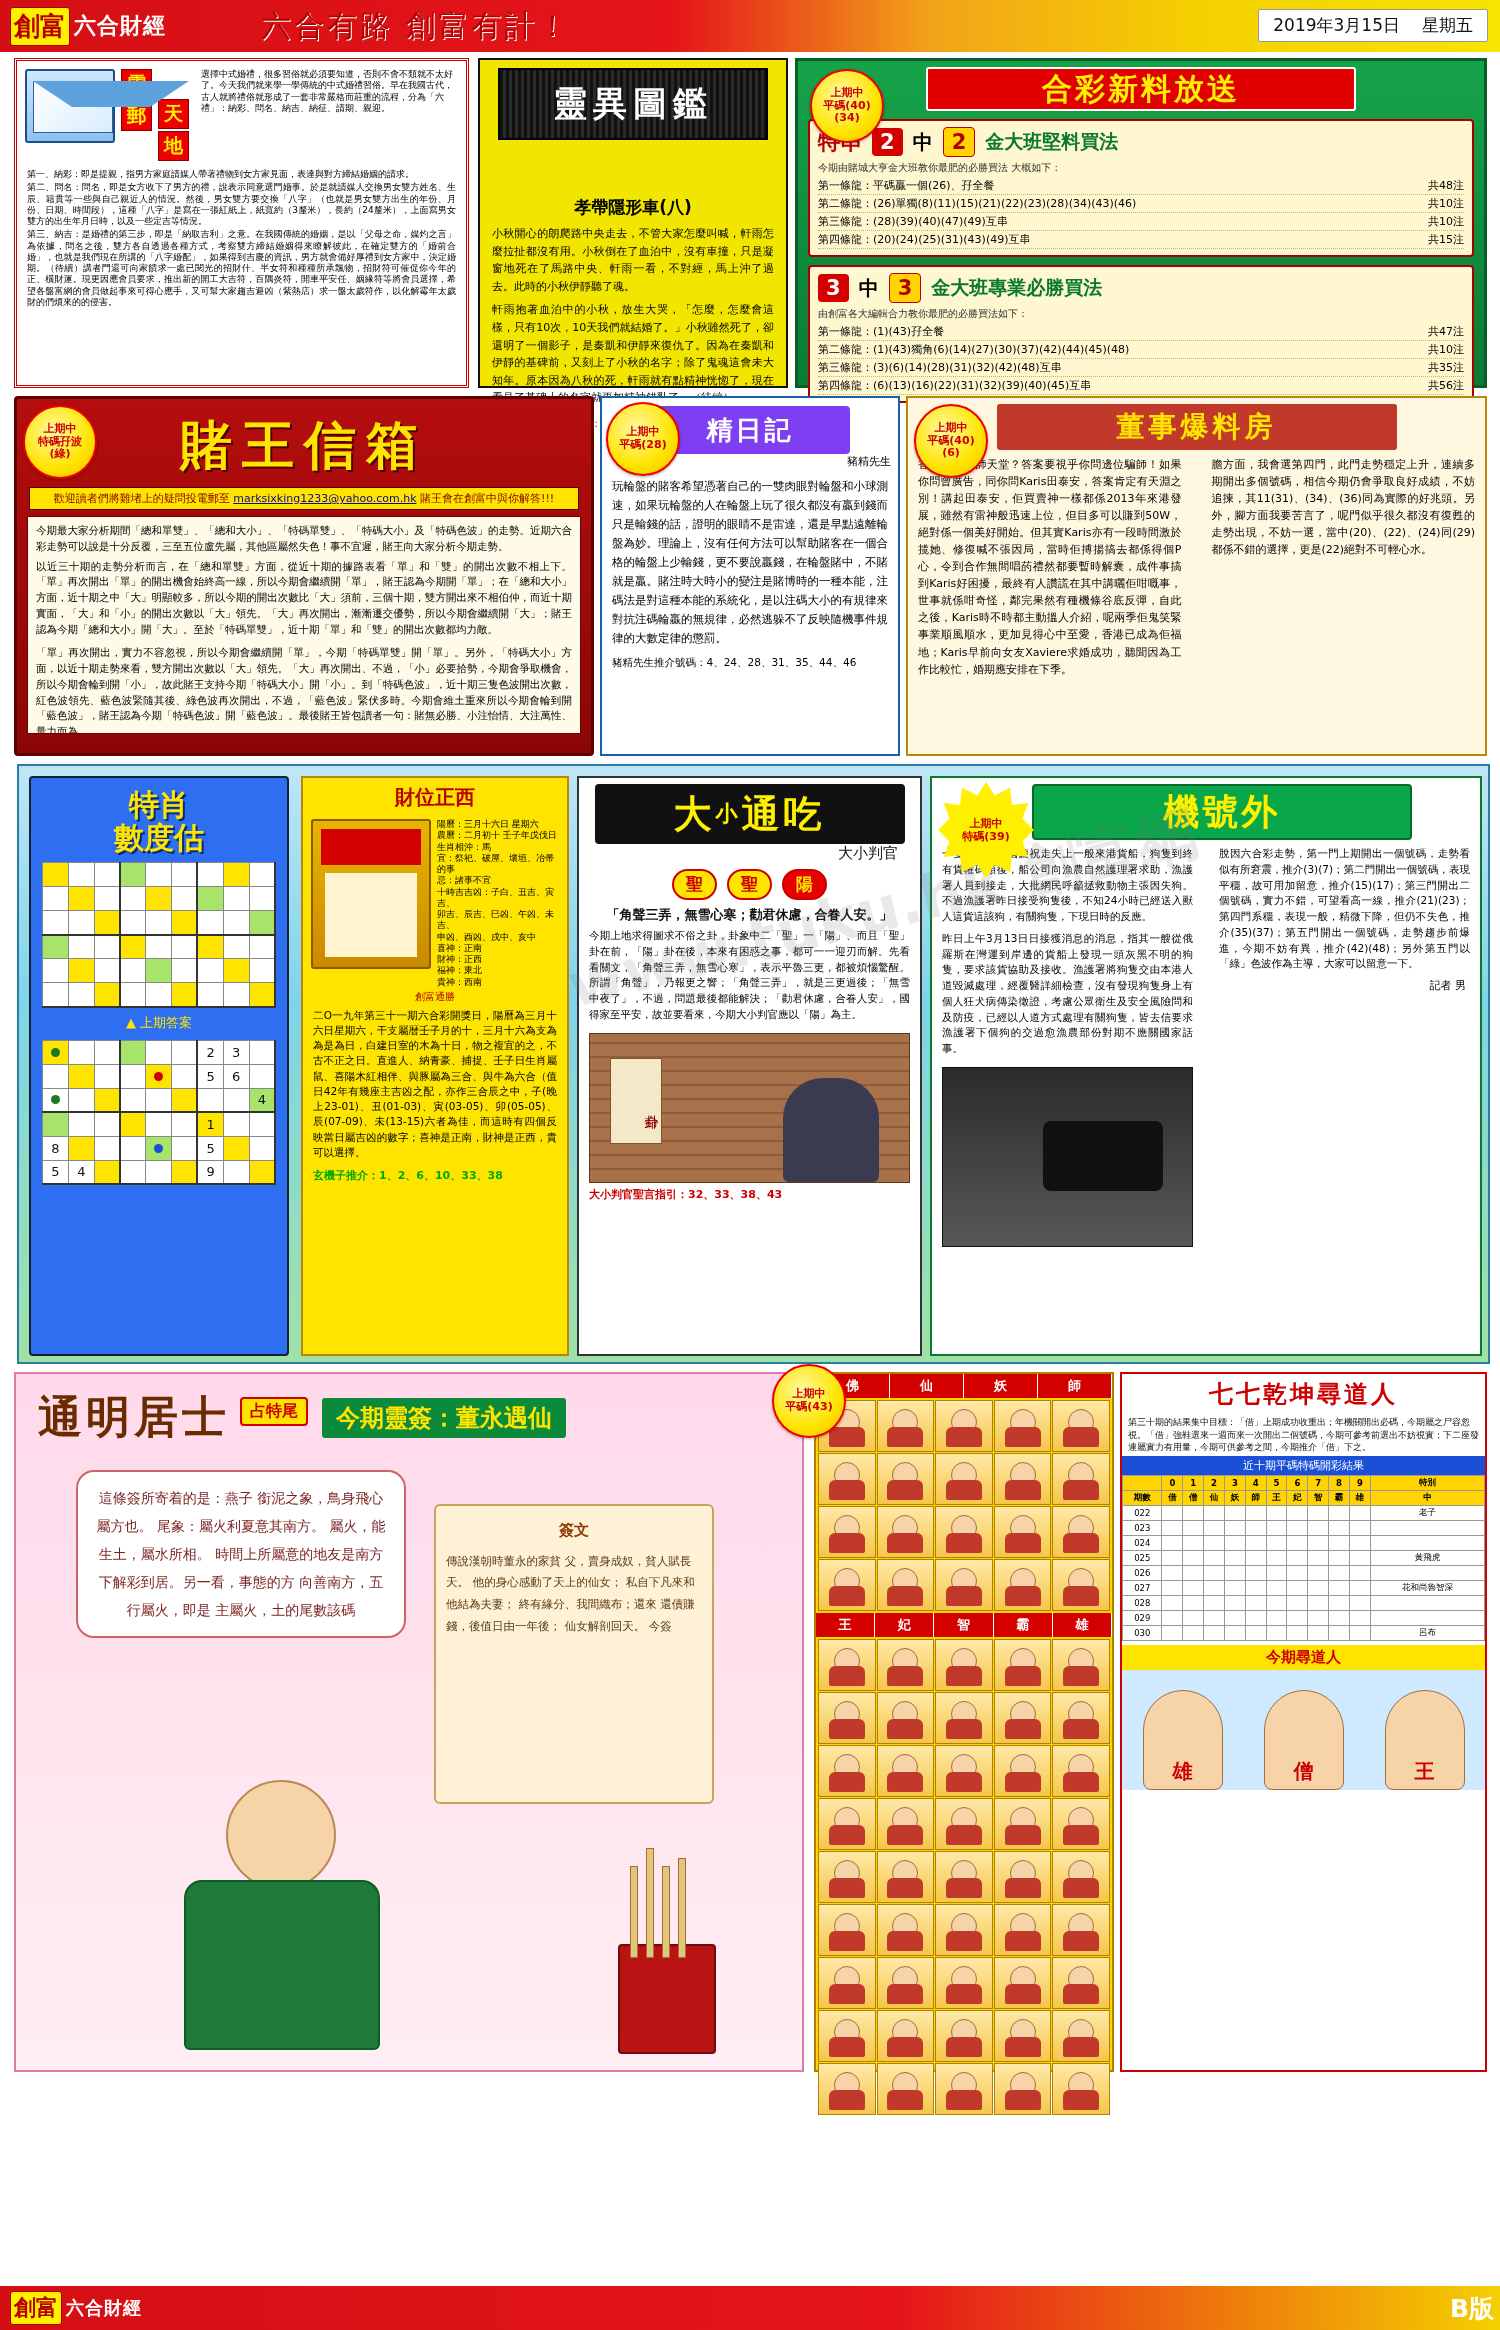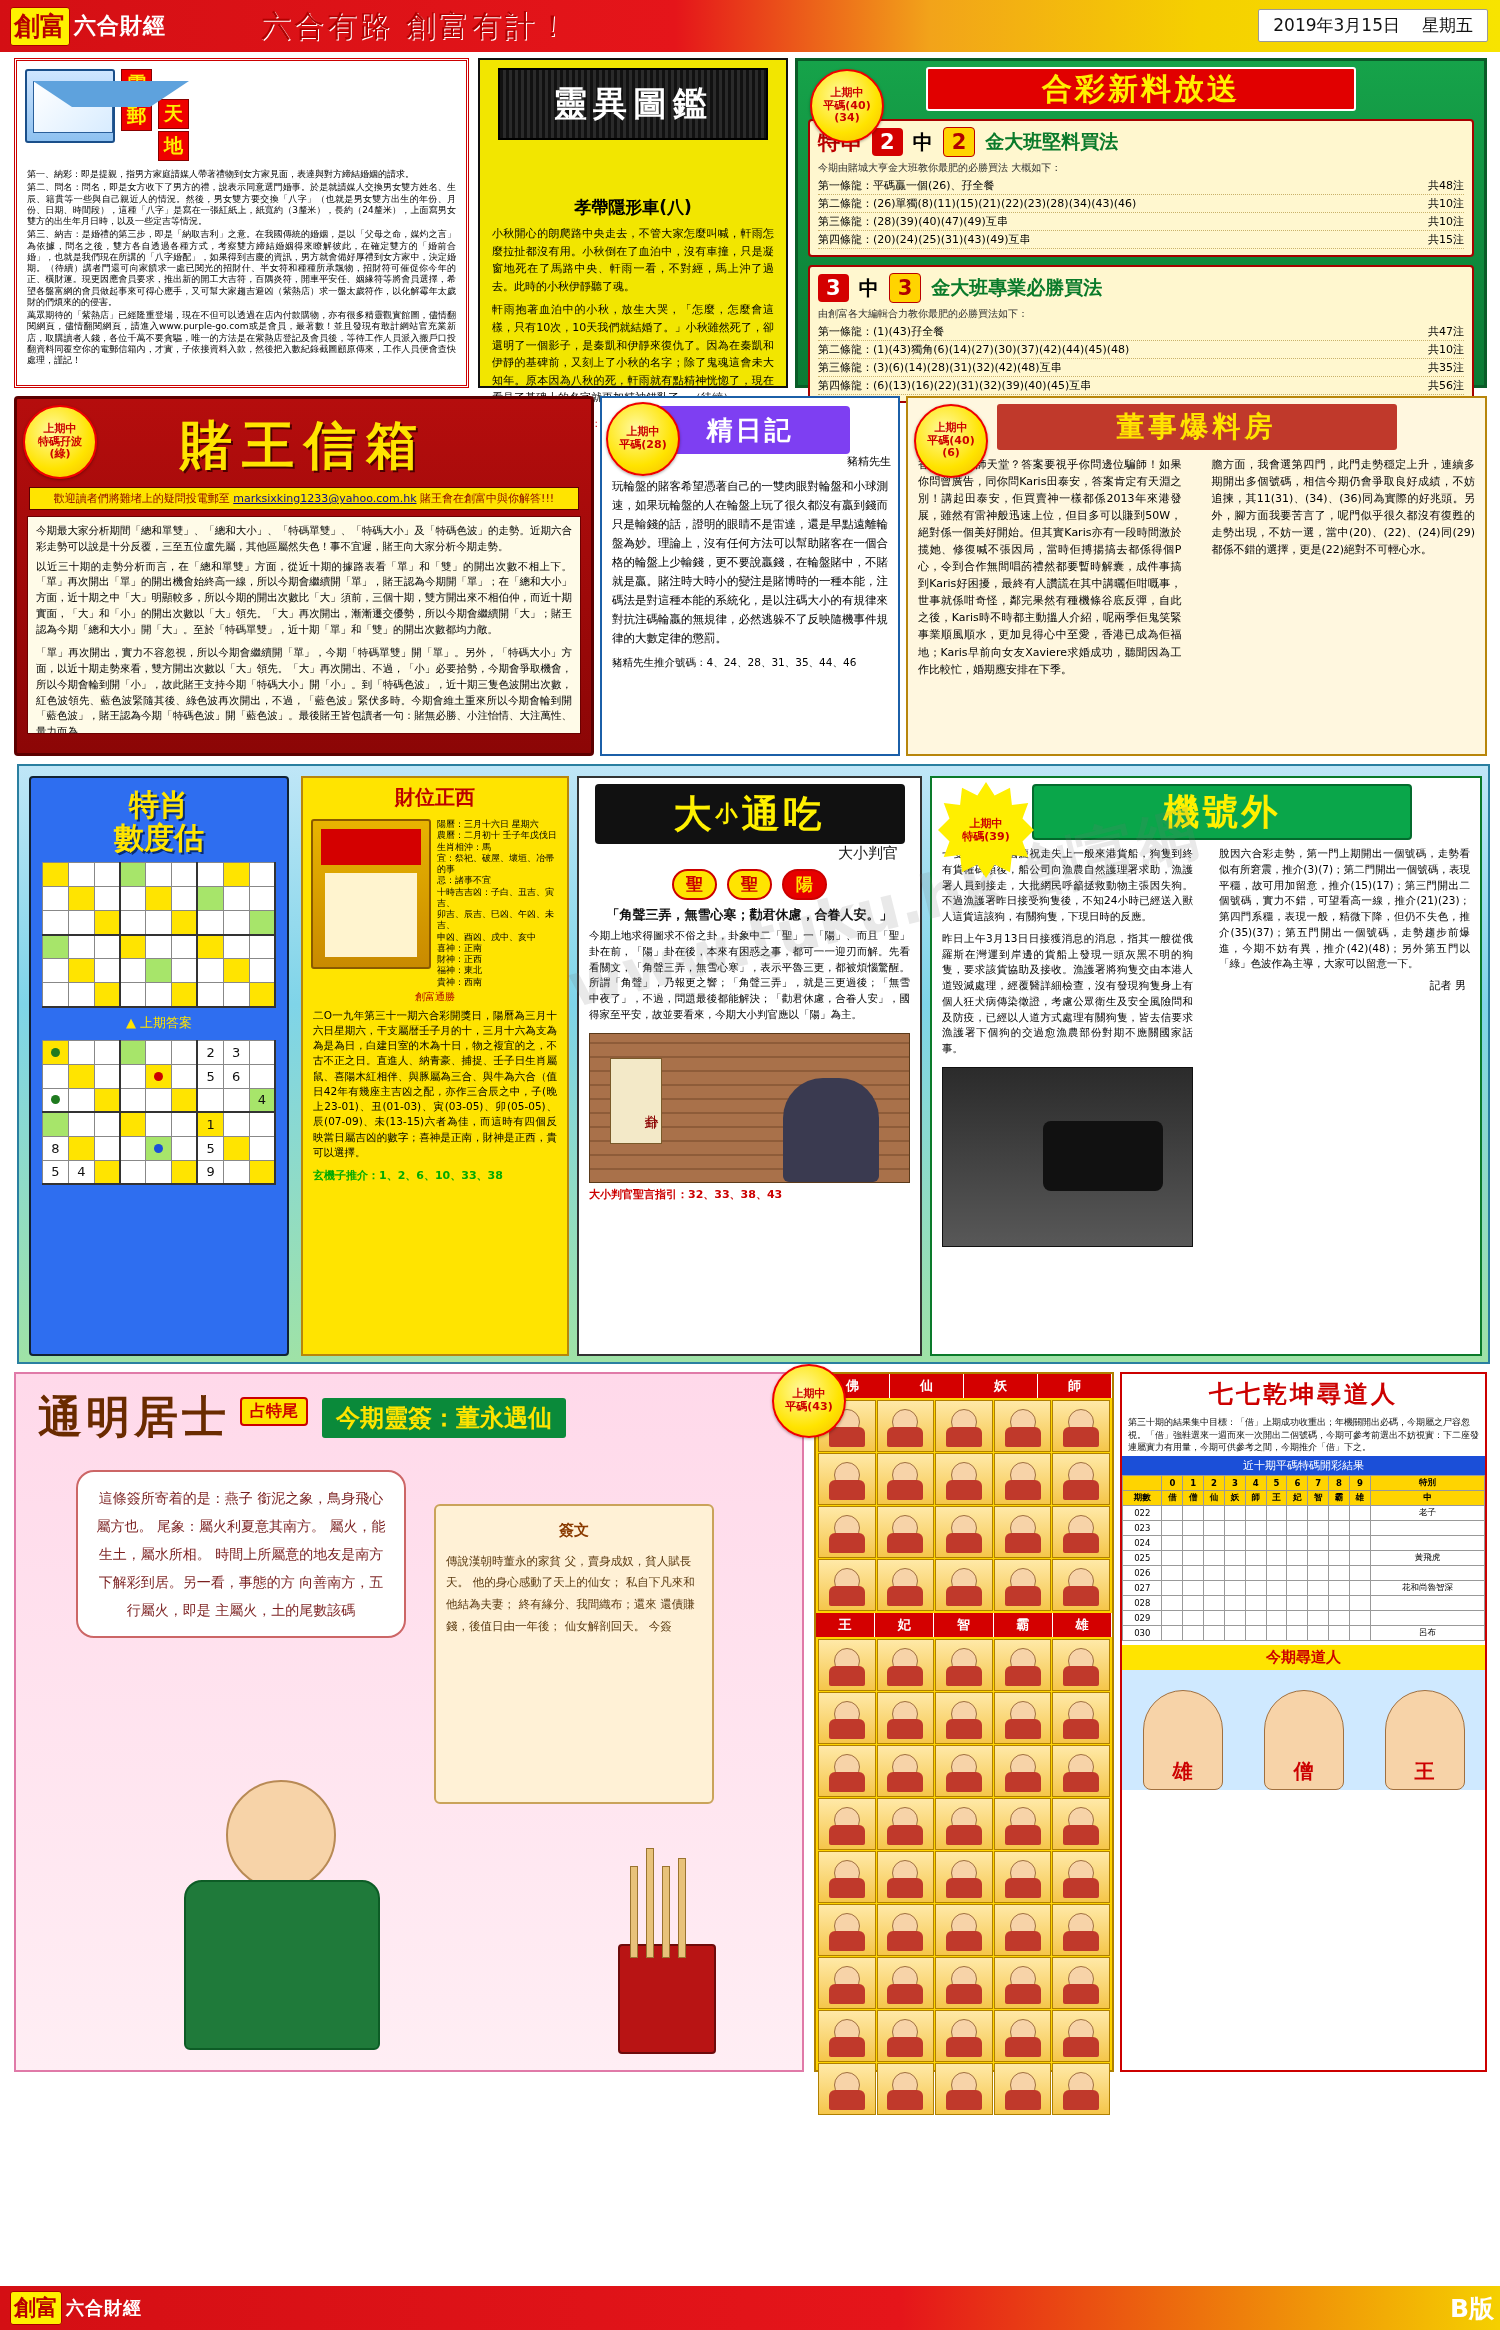--- a/index.html
+++ b/index.html
@@ -252,26 +252,26 @@
     <div class="a1-head">
       <div class="a1-icon"></div>
       <div class="a1-bigchars">
         <span>電</span>
         <span>郵</span>
       </div>
       <div class="a1-bigchars" style="margin-top:30px">
         <span>天</span>
         <span>地</span>
       </div>
+      <div class="tiny" style="flex:1;padding-left:6px;max-height:74px;overflow:hidden">選擇中式婚禮，很多習俗就必須要知道，否則不會不類就不太好了。今天我們就來學一學傳統的中式婚禮習俗。早在我國古代，古人就將禮俗就形成了一套非常嚴格而莊重的流程，分為「六禮」：納彩、問名、納吉、納征、請期、親迎。</div>
     </div>
     <div class="a1-body tiny">
       <p style="margin:2px 0">第一、納彩：即是提親，指男方家庭請媒人帶著禮物到女方家見面，表達與對方締結婚姻的請求。</p>
       <p style="margin:2px 0">第二、問名：問名，即是女方收下了男方的禮，說表示同意選門婚事。於是就請媒人交換男女雙方姓名、生辰、籍貫等一些與自己親近人的情況。然後，男女雙方要交換「八字」（也就是男女雙方出生的年份、月份、日期、時間段），這種「八字」是寫在一張紅紙上，紙寬約（3釐米），長約（24釐米），上面寫男女雙方的出生年月日時，以及一些定吉等情況。</p>
       <p style="margin:2px 0">第三、納吉：是婚禮的第三步，即是「納取吉利」之意。在我國傳統的婚姻，是以「父母之命，媒灼之言」為依據，問名之後，雙方各自透過各種方式，考察雙方締結婚姻得來瞭解彼此，在確定雙方的「婚前合婚」，也就是我們現在所講的「八字婚配」，如果得到吉慶的資訊，男方就會備好厚禮到女方家中，決定婚期。（待續）講者門還可向家饋求一處已閱光的招財什、半女符和種種所承飄物，招財符可催促你今年的正、橫財運。現更因應會員要求，推出新的開工大吉符，百隅炎符，開車平安任、姻緣符等將會員選擇，希望各盤富網的會員做起事來可得心應手，又可幫大家趨吉避凶（紫熱店）求一盤太歲符作，以化解霉年太歲財的們煩來的的侵害。</p>
-      <p style="margin:2px 0">萬眾期待的「紫熱店」已經隆重登場，現在不但可以透過在店內付款購物，亦有很多精靈觀實館圖，儘情翻閱網頁，儘情翻閱網頁，請進入www.purple-go.com或是會員，最著數！並且發現有敢計網站官充業新店，取購讀者人錢，各位千萬不要貪驅，唯一的方法是在紫熱店登記及會員後，等待工作人員派入搬戶口投翻資料同覆空你的電郵信箱內，才實，子依接資料入款，然後把入數紀錄截圖顧原傳來，工作人員便會查快處理，謹記！</p>
     </div>
   </div>
 
   <div class="blk" id="a2">
     <div class="a2-title">靈異圖鑑</div>
     <div class="a2-sub">孝帶隱形車(八)</div>
     <div class="a2-text">小秋開心的朗爬路中央走去，不管大家怎麼叫喊，軒雨怎麼拉扯都沒有用。小秋倒在了血泊中，沒有車撞，只是凝窗地死在了馬路中央、軒雨一看，不對經，馬上沖了過去。此時的小秋伊靜聽了魂。</div>
     <div class="a2-text" style="padding-top:0">軒雨抱著血泊中的小秋，放生大哭，「怎麼，怎麼會這樣，只有10次，10天我們就結婚了。」小秋雖然死了，卻還明了一個影子，是秦凱和伊靜來復仇了。因為在秦凱和伊靜的基碑前，又刻上了小秋的名字；除了鬼魂這會未大知年。原本因為八秋的死，軒雨就有點精神恍惚了，現在看見了基碑上的名字就更加精神錯亂了。（待續）</div>
     <div class="a2-foot">不死鬼靜言：最陰奇地死在了馬路中央。</div>
   </div>

